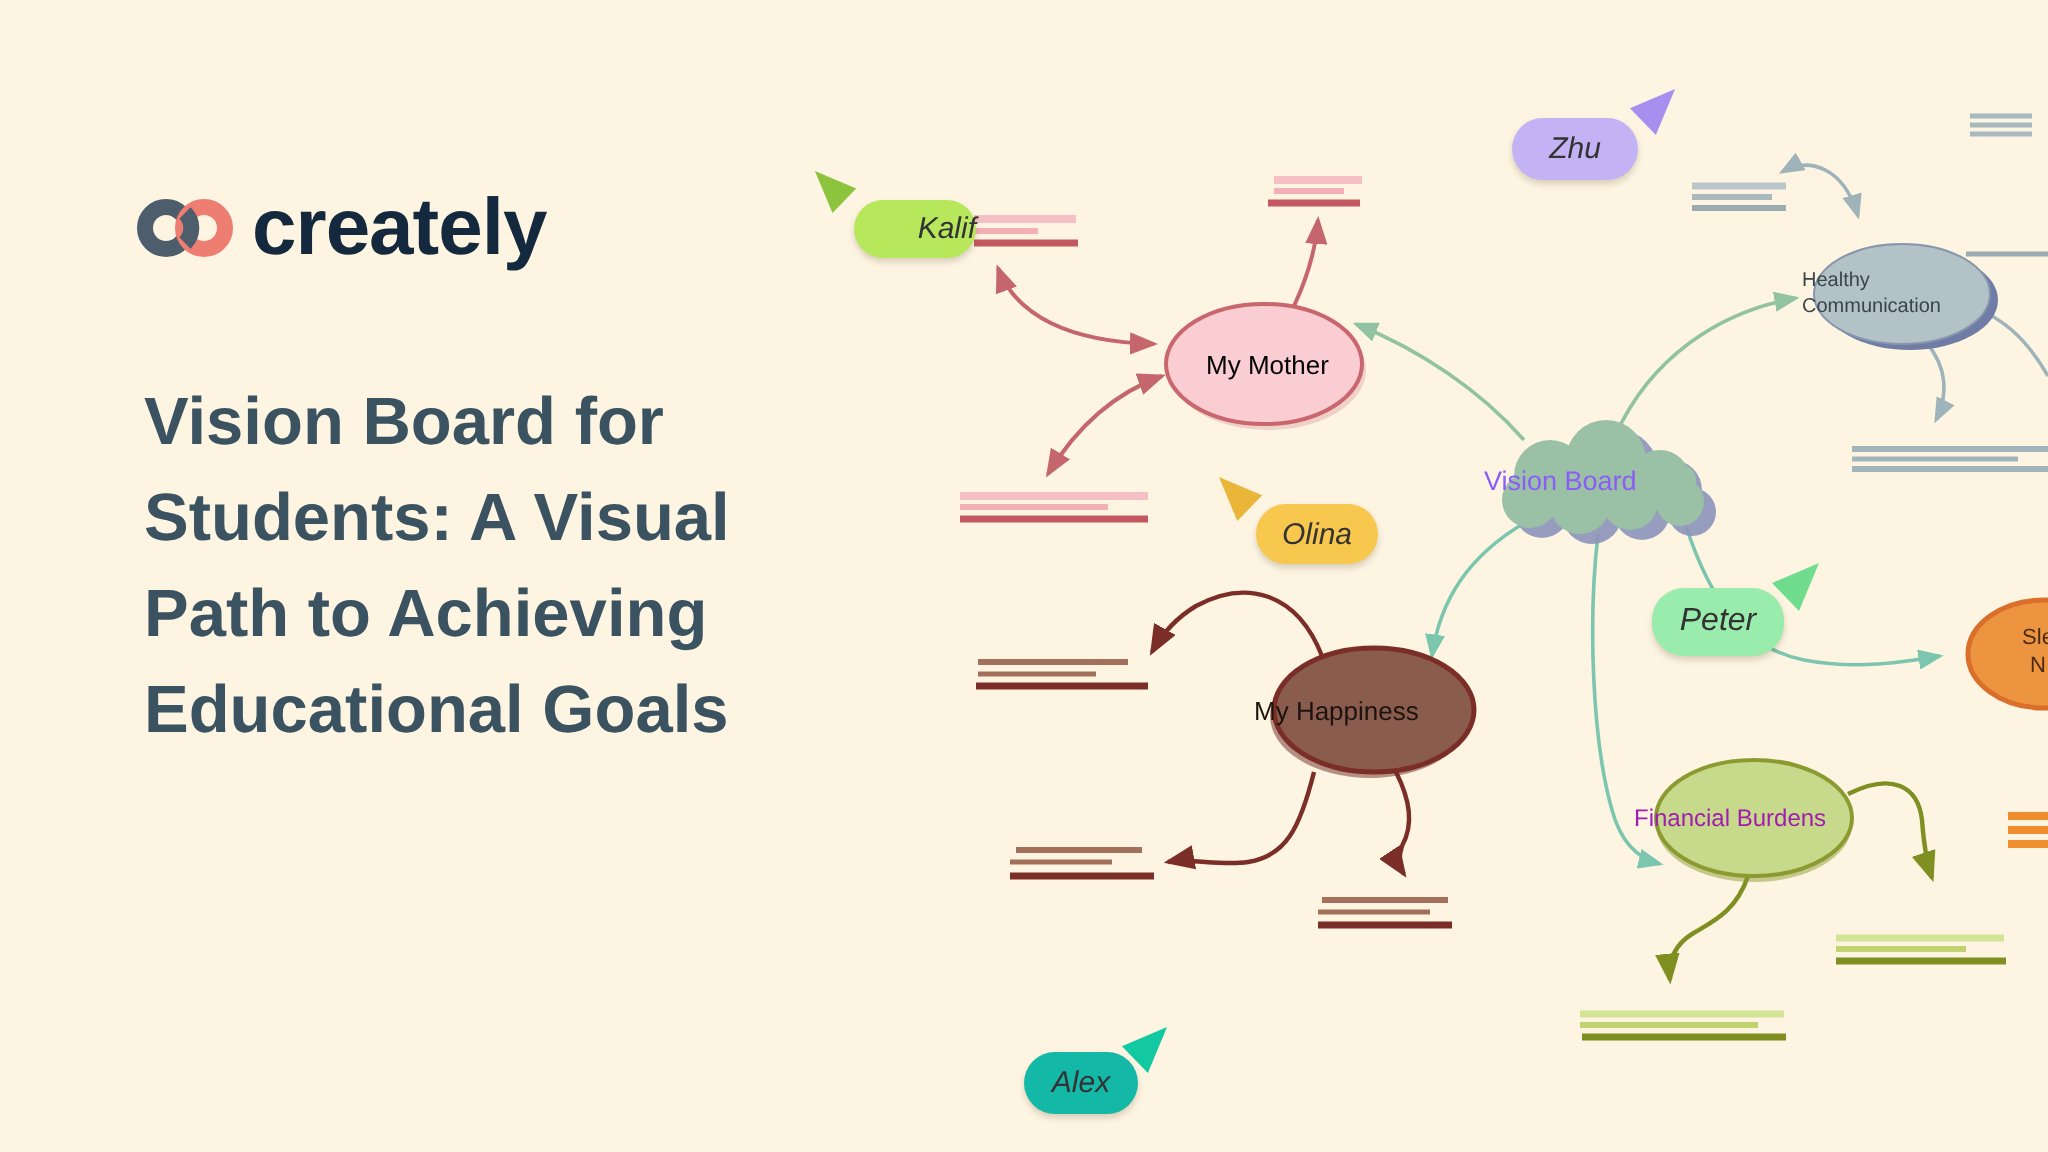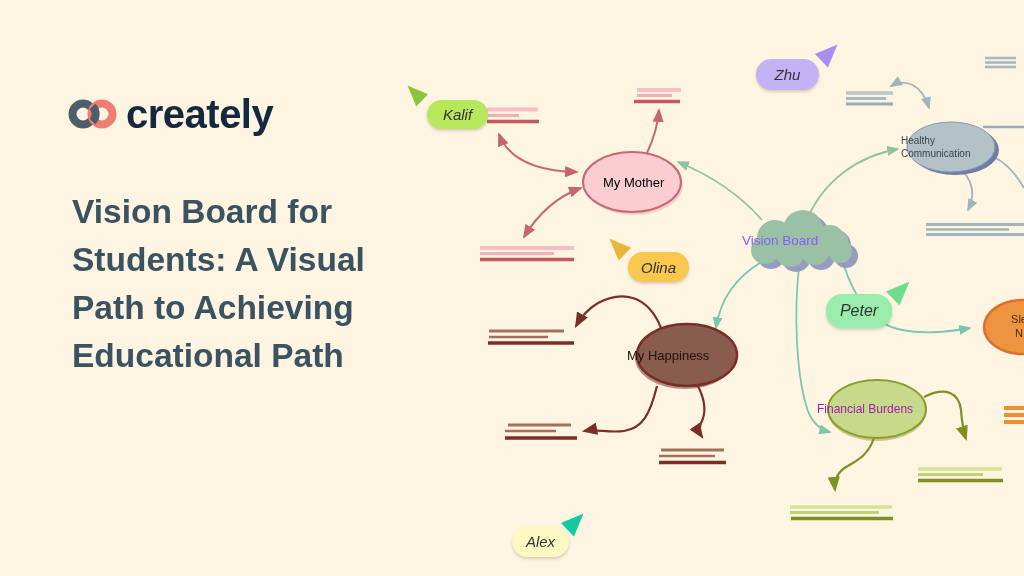--- a/index.html
+++ b/index.html
@@ -36,25 +36,25 @@
   .lbl-financial   { left:817px; top:402px; width:120px; font-size:12px;   color:#a21caf; }
   .lbl-sleep       { left:997px; top:312px; width:44px;  font-size:11px; line-height:1.3; color:#4b2c0c; text-align:center; }
 
   
   .pill {
     position:absolute; display:flex; align-items:center; justify-content:center;
     font-size:15px; color:#333333; border-radius:16px;
     box-shadow:0 2px 3px rgba(90,70,40,.22);
     font-style:italic;
   }
-  .pill-kalif { left:427px; top:100px; width:61px; height:29px; background:#b7e85c; }
+  .pill-kalif { left:427px; top:100px; width:61px; height:29px; background:#b7e85c;justify-content:flex-end; }
   .pill-zhu   { left:756px; top:59px;  width:63px; height:31px; background:#c3b2f4; }
   .pill-olina { left:628px; top:252px; width:61px; height:30px; background:#f7c74e; }
   .pill-peter { left:826px; top:294px; width:66px; height:34px; background:#99ecab; font-size:16px; }
-  .pill-alex  { left:512px; top:526px; width:57px; height:31px; background:#fef9c3; }
+  .pill-alex  { left:512px; top:526px; width:57px; height:31px; background:#14b8a6; }
 
   .cursor { position:absolute; }
   .cur-up-left  { clip-path:polygon(2% 2%, 96% 42%, 42% 98%); }
   .cur-up-right { clip-path:polygon(98% 2%, 58% 98%, 4% 42%); }
   .cur-kalif { left:407px; top:85px;  width:22px; height:22px; background:#8cc43e; }
   .cur-zhu   { left:814px; top:44px;  width:24px; height:24px; background:#a78ff0; }
   .cur-olina { left:609px; top:238px; width:23px; height:23px; background:#e9b63a; }
   .cur-peter { left:885px; top:281px; width:25px; height:25px; background:#6fdc8e; }
   .cur-alex  { left:560px; top:513px; width:24px; height:24px; background:#12c9a2; }
 
@@ -269,16 +269,16 @@
       <circle cx="34" cy="19" r="10.5" fill="none" stroke="#ee7e72" stroke-width="8"></circle>
       <path d="M 24.5 11.5 A 10.5 10.5 0 0 1 24.5 26.5" fill="none" stroke="#4d5d6b" stroke-width="8"></path>
     </svg>
     <div class="logo-word">creately</div>
   </div>
 
   <div class="headline">
     <div>Vision Board for</div>
     <div>Students: A Visual</div>
     <div>Path to Achieving</div>
-    <div>Educational Path</div>
+    <div>Educational Goals</div>
   </div>
 
 </div>
 
 </body></html>

